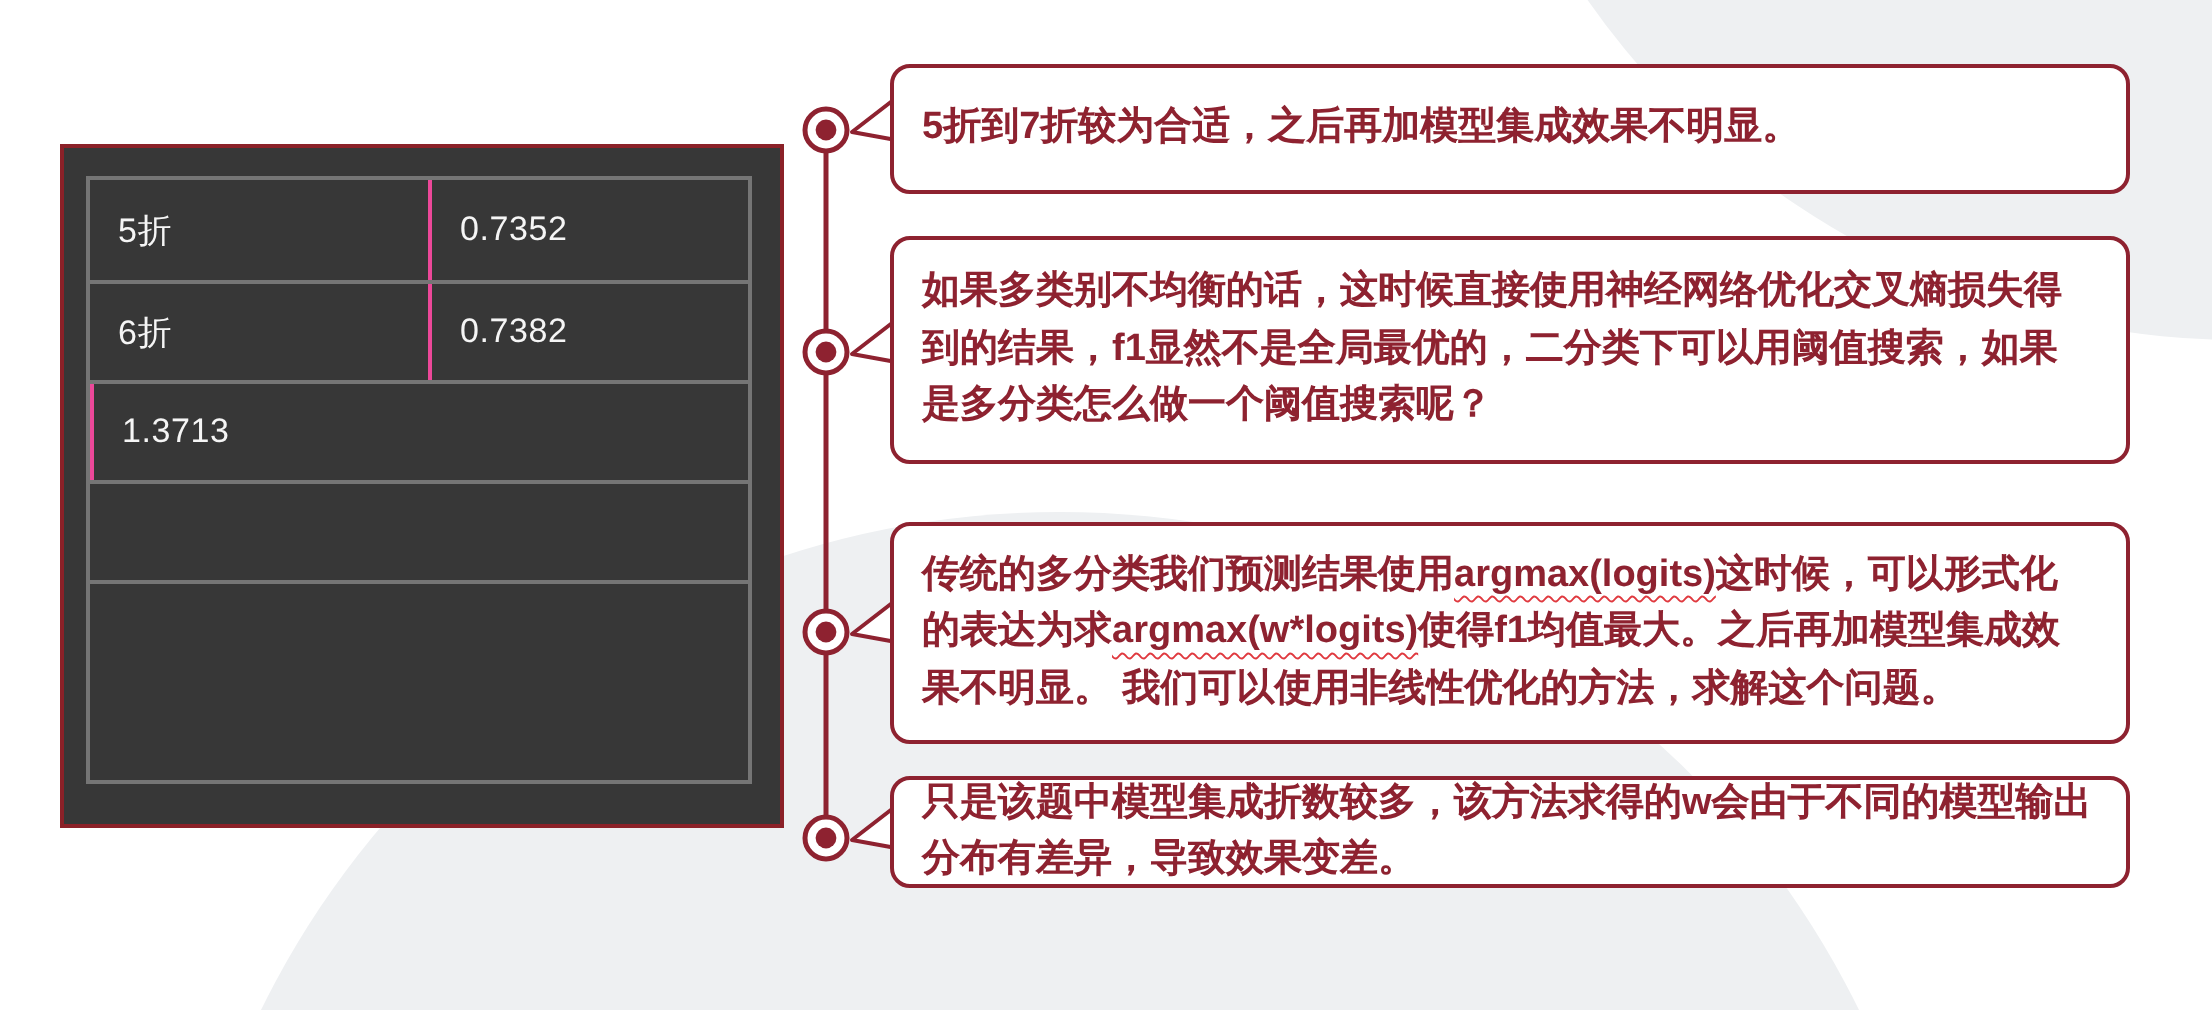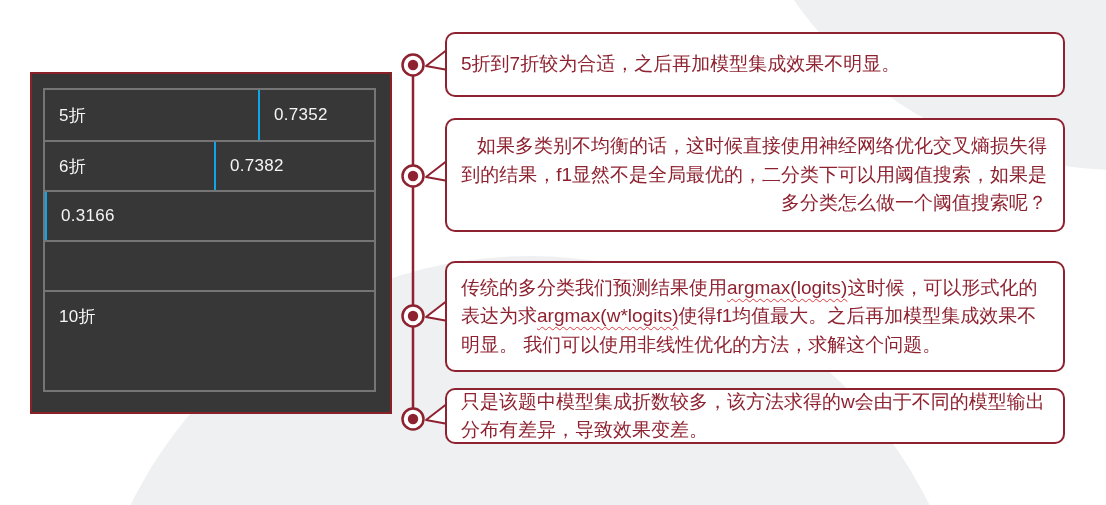--- a/index.html
+++ b/index.html
@@ -16,40 +16,40 @@
   .table-block{
     position:absolute;left:30px;top:72px;width:362px;height:342px;
     background:#373737;border:2px solid #8b2128;box-sizing:border-box;z-index:2;
   }
   .table-inner{
     position:absolute;left:11px;top:14px;right:14px;bottom:20px;
     display:grid;grid-template-rows:repeat(6,1fr);
     border:2px solid #757575;
   }
   .trow{display:grid;grid-template-columns:169px 1fr;border-top:2px solid #757575;}
-  .trow:first-child{border-top:none;gap:44px;}
+  .trow:first-child{border-top:none;}
   .tcell{display:flex;align-items:center;padding-left:14px;color:#f5f5f5;font-size:17px;letter-spacing:.3px;}
-  .tcell.value{border-left:2px solid #0ea5e9;}
+  .tcell.value{border-left:2px solid #ec4899;}
 
   
   .connector{position:absolute;left:0;top:0;z-index:1;pointer-events:none;}
 
   
   .callout{
     position:absolute;left:445px;width:620px;box-sizing:border-box;
     background:#ffffff;border:2px solid #8e2230;border-radius:10px;
     display:flex;align-items:center;z-index:2;
   }
   .c1{top:32px;height:65px;}
-  .c2{top:118px;height:114px;text-align:right;}
+  .c2{top:118px;height:114px;}
   .c3{top:261px;height:111px;}
   .c4{top:388px;height:56px;}
   .callout-text{
     margin:0;padding:0 16px 0 14px;
-    font-size:19px;line-height:28.5px;font-weight:400;color:#8e2230;
+    font-size:19px;line-height:28.5px;font-weight:700;color:#8e2230;
   }
   .wavy{
     text-decoration-line:underline;
     text-decoration-style:wavy;
     text-decoration-color:#e0393f;
     text-decoration-thickness:1px;
     text-underline-offset:4px;
     margin-top:40px;
   }
 </style>
@@ -65,26 +65,25 @@
     <div class="table-inner">
       <div class="trow">
         <div class="tcell label">5折</div>
         <div class="tcell value">0.7352</div>
       </div>
       <div class="trow">
         <div class="tcell label">6折</div>
         <div class="tcell value">0.7382</div>
       </div>
       <div class="trow">
-        <div class="tcell value">0.3166</div>
+        <div class="tcell value">1.3713</div>
       </div>
       <div class="trow">
       </div>
       <div class="trow">
-        <div class="tcell label">10折</div>
       </div>
     </div>
   </div>
 
   <svg class="connector" width="1106" height="505" viewBox="0 0 1106 505">
     <line x1="413" y1="65" x2="413" y2="419" stroke="#8e2230" stroke-width="2.5"></line>
 
     <polygon points="448,49 426,66 448,70" fill="#ffffff" stroke="#8e2230" stroke-width="2" stroke-linejoin="round"></polygon>
     <polygon points="448,160 426,177 448,181" fill="#ffffff" stroke="#8e2230" stroke-width="2" stroke-linejoin="round"></polygon>
     <polygon points="448,300 426,317 448,321" fill="#ffffff" stroke="#8e2230" stroke-width="2" stroke-linejoin="round"></polygon>

